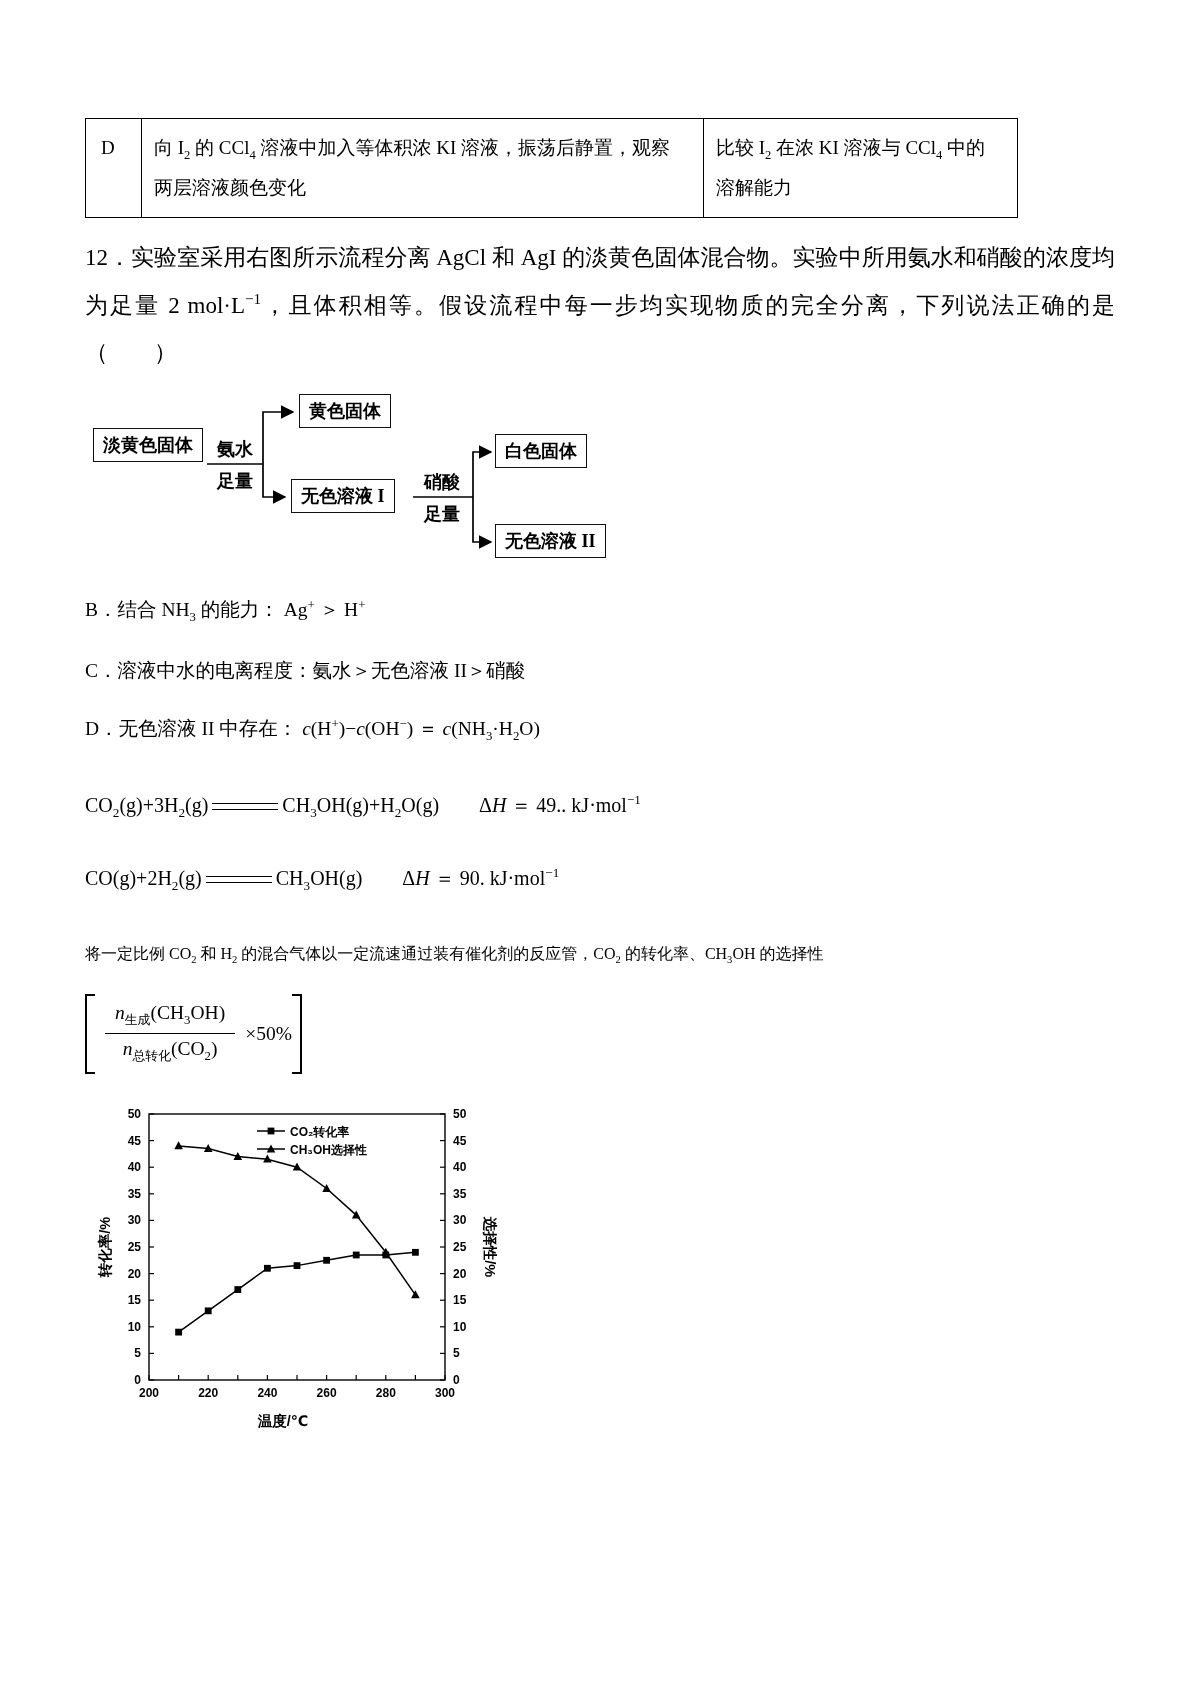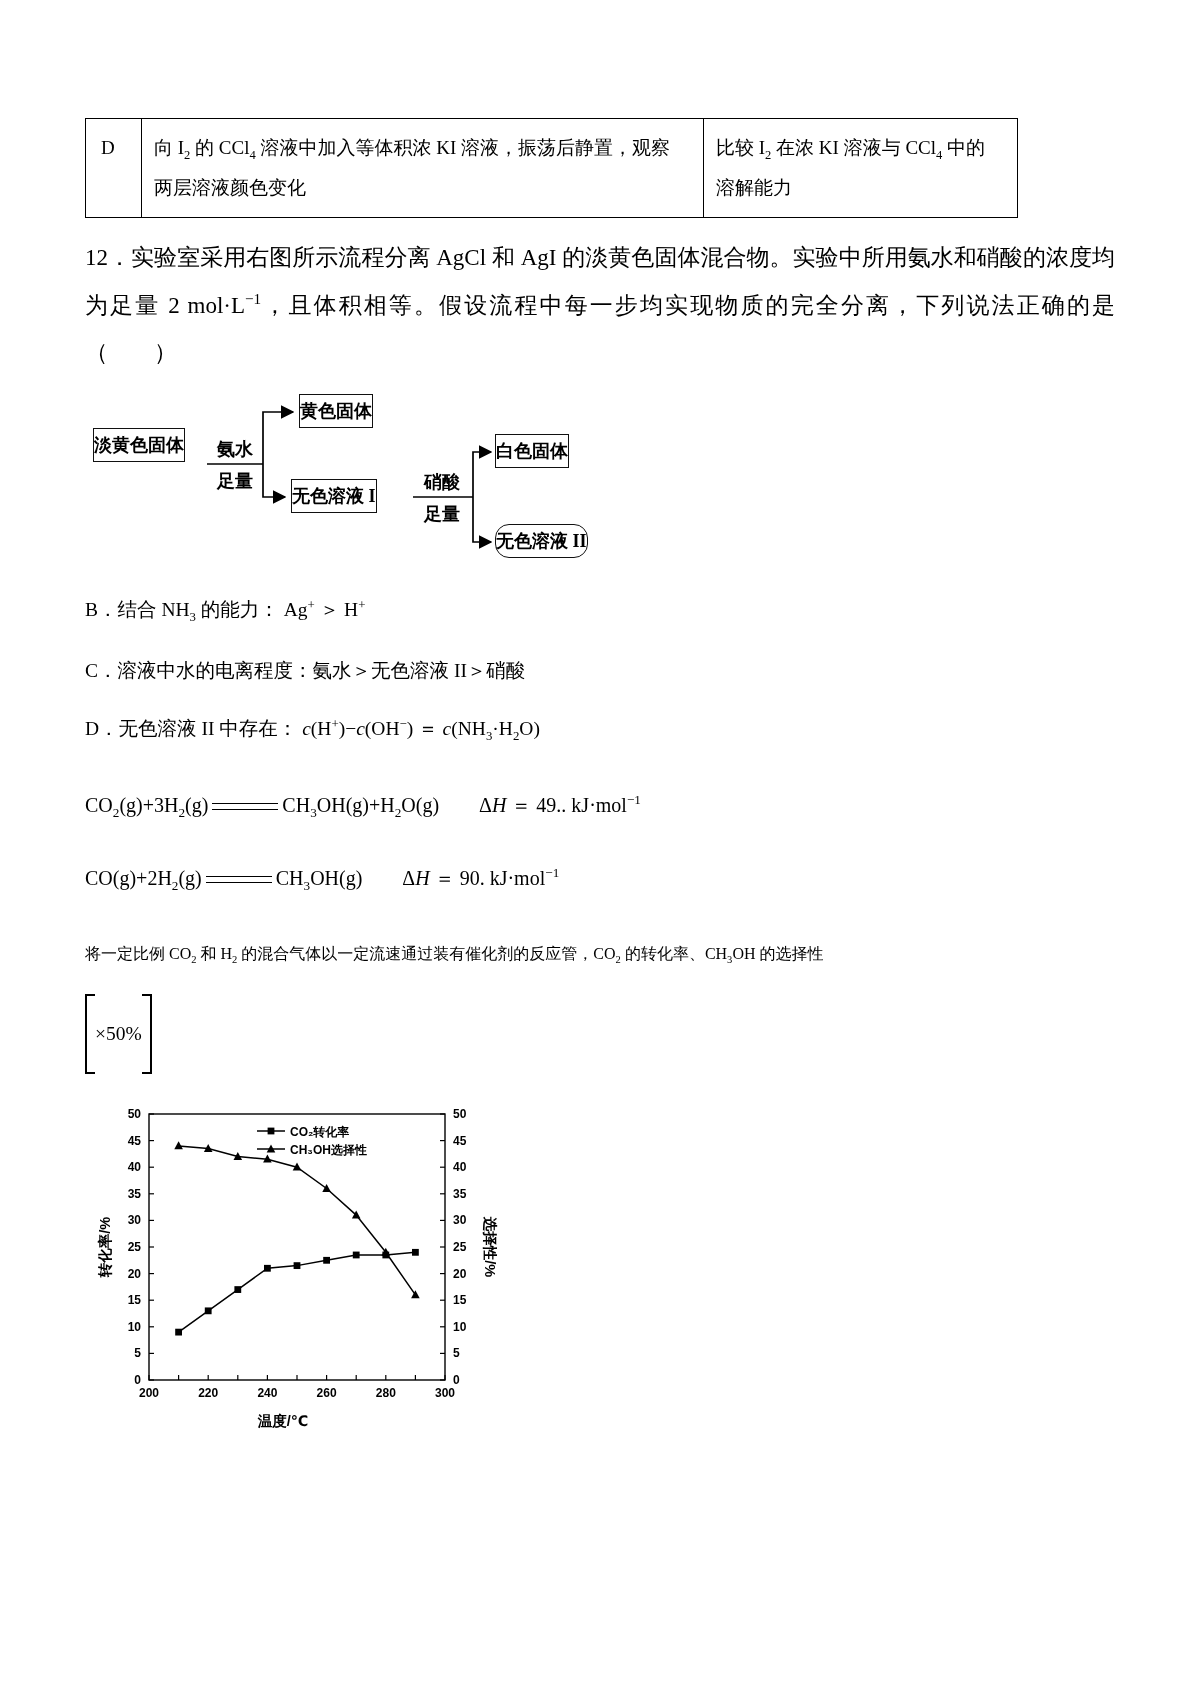--- a/index.html
+++ b/index.html
@@ -13,21 +13,21 @@
   .dtable td{border:1.6px solid #000;vertical-align:top;padding:10px 12px;line-height:2.05;}
   td.c-label{width:56px;padding-left:15px;}
   td.c-proc{width:562px;}
   td.c-purp{width:314px;}
   
   .stem{font-size:23px;line-height:2.05;margin-top:16px;text-align:justify;}
   
   .flow{position:relative;width:570px;height:176px;margin:16px 0 4px 8px;font-size:18px;}
   .flow svg{position:absolute;left:0;top:0;}
   .fbox{position:absolute;border:1.8px solid #111;background:#fff;font-weight:700;
-        padding:3px 0;white-space:nowrap;line-height:1.45;}
+        padding:3px 9px;white-space:nowrap;line-height:1.45;}
   .flabel{position:absolute;font-weight:700;text-align:center;line-height:1;}
   
   .options > div{font-size:19.5px;margin:25px 0;line-height:1.7;}
   .q13stem{font-size:19.5px;margin-top:12px;line-height:2;}
   .eq{font-size:20px;margin:44px 0;white-space:nowrap;}
   .rev{display:inline-block;width:66px;height:7px;border-top:1.7px solid #000;
        border-bottom:1.7px solid #000;margin:0 4px;vertical-align:middle;}
   .para{font-size:16px;margin-top:40px;line-height:2;text-align:justify;}
   
   .fracline{display:flex;align-items:center;margin-top:24px;font-size:19.5px;}
@@ -83,37 +83,41 @@
       <path d="M380 105 V150 H398" fill="none" stroke="#000" stroke-width="1.7" marker-end="url(#arr)"></path>
     </svg>
     <div class="fbox" style="left:0;top:36px;">淡黄色固体</div>
     <div class="flabel" style="left:114px;top:48px;width:56px;">氨水</div>
     <div class="flabel" style="left:114px;top:80px;width:56px;">足量</div>
     <div class="fbox" style="left:206px;top:2px;">黄色固体</div>
     <div class="fbox" style="left:198px;top:87px;">无色溶液 I</div>
     <div class="flabel" style="left:320px;top:81px;width:58px;">硝酸</div>
     <div class="flabel" style="left:320px;top:113px;width:58px;">足量</div>
     <div class="fbox" style="left:402px;top:42px;">白色固体</div>
-    <div class="fbox" style="left:402px;top:132px;border-radius:14px;">无色溶液 II</div>
+    <div class="fbox" style="left:402px;top:132px;">无色溶液 II</div>
   </div>
 
   <div class="options">
     <div>B．结合 NH<sub>3</sub> 的能力：&nbsp;Ag<sup>+</sup> ＞ H<sup>+</sup></div>
     <div>C．溶液中水的电离程度：氨水＞无色溶液 II＞硝酸</div>
     <div>D．无色溶液 II 中存在：&nbsp;<i>c</i>(H<sup>+</sup>)−<i>c</i>(OH<sup>−</sup>) ＝ <i>c</i>(NH<sub>3</sub>·H<sub>2</sub>O)</div>
   </div>
 
 
   <div class="eq">CO<sub>2</sub>(g)+3H<sub>2</sub>(g)<span class="rev"></span>CH<sub>3</sub>OH(g)+H<sub>2</sub>O(g)  Δ<i>H</i> ＝ 49.. kJ·mol<sup>−1</sup></div>
   <div class="eq">CO(g)+2H<sub>2</sub>(g)<span class="rev"></span>CH<sub>3</sub>OH(g)  Δ<i>H</i> ＝ 90. kJ·mol<sup>−1</sup></div>
 
   <p class="para">将一定比例 CO<sub>2</sub> 和 H<sub>2</sub> 的混合气体以一定流速通过装有催化剂的反应管，CO<sub>2</sub> 的转化率、CH<sub>3</sub>OH 的选择性</p>
 
   <div class="fracline">
     <span class="lbr"></span>
+    <span class="frac">
+      <span class="num"><i>n</i><sub>生成</sub>(CH<sub>3</sub>OH)</span>
+      <span class="den"><i>n</i><sub>总转化</sub>(CO<sub>2</sub>)</span>
+    </span>
     <span>×50%</span>
     <span class="rbr"></span>
   </div>
 
   <figure class="chart">
     <svg id="chart-svg" width="478" height="350">
         <rect x="56" y="12" width="296" height="266" fill="none" stroke="#000" stroke-width="1.4"></rect>
         <line x1="56" y1="278" x2="61" y2="278" stroke="#000" stroke-width="1.2"></line>
         <line x1="352" y1="278" x2="347" y2="278" stroke="#000" stroke-width="1.2"></line>
         <text class="tick" x="48" y="282" text-anchor="end">0</text>

